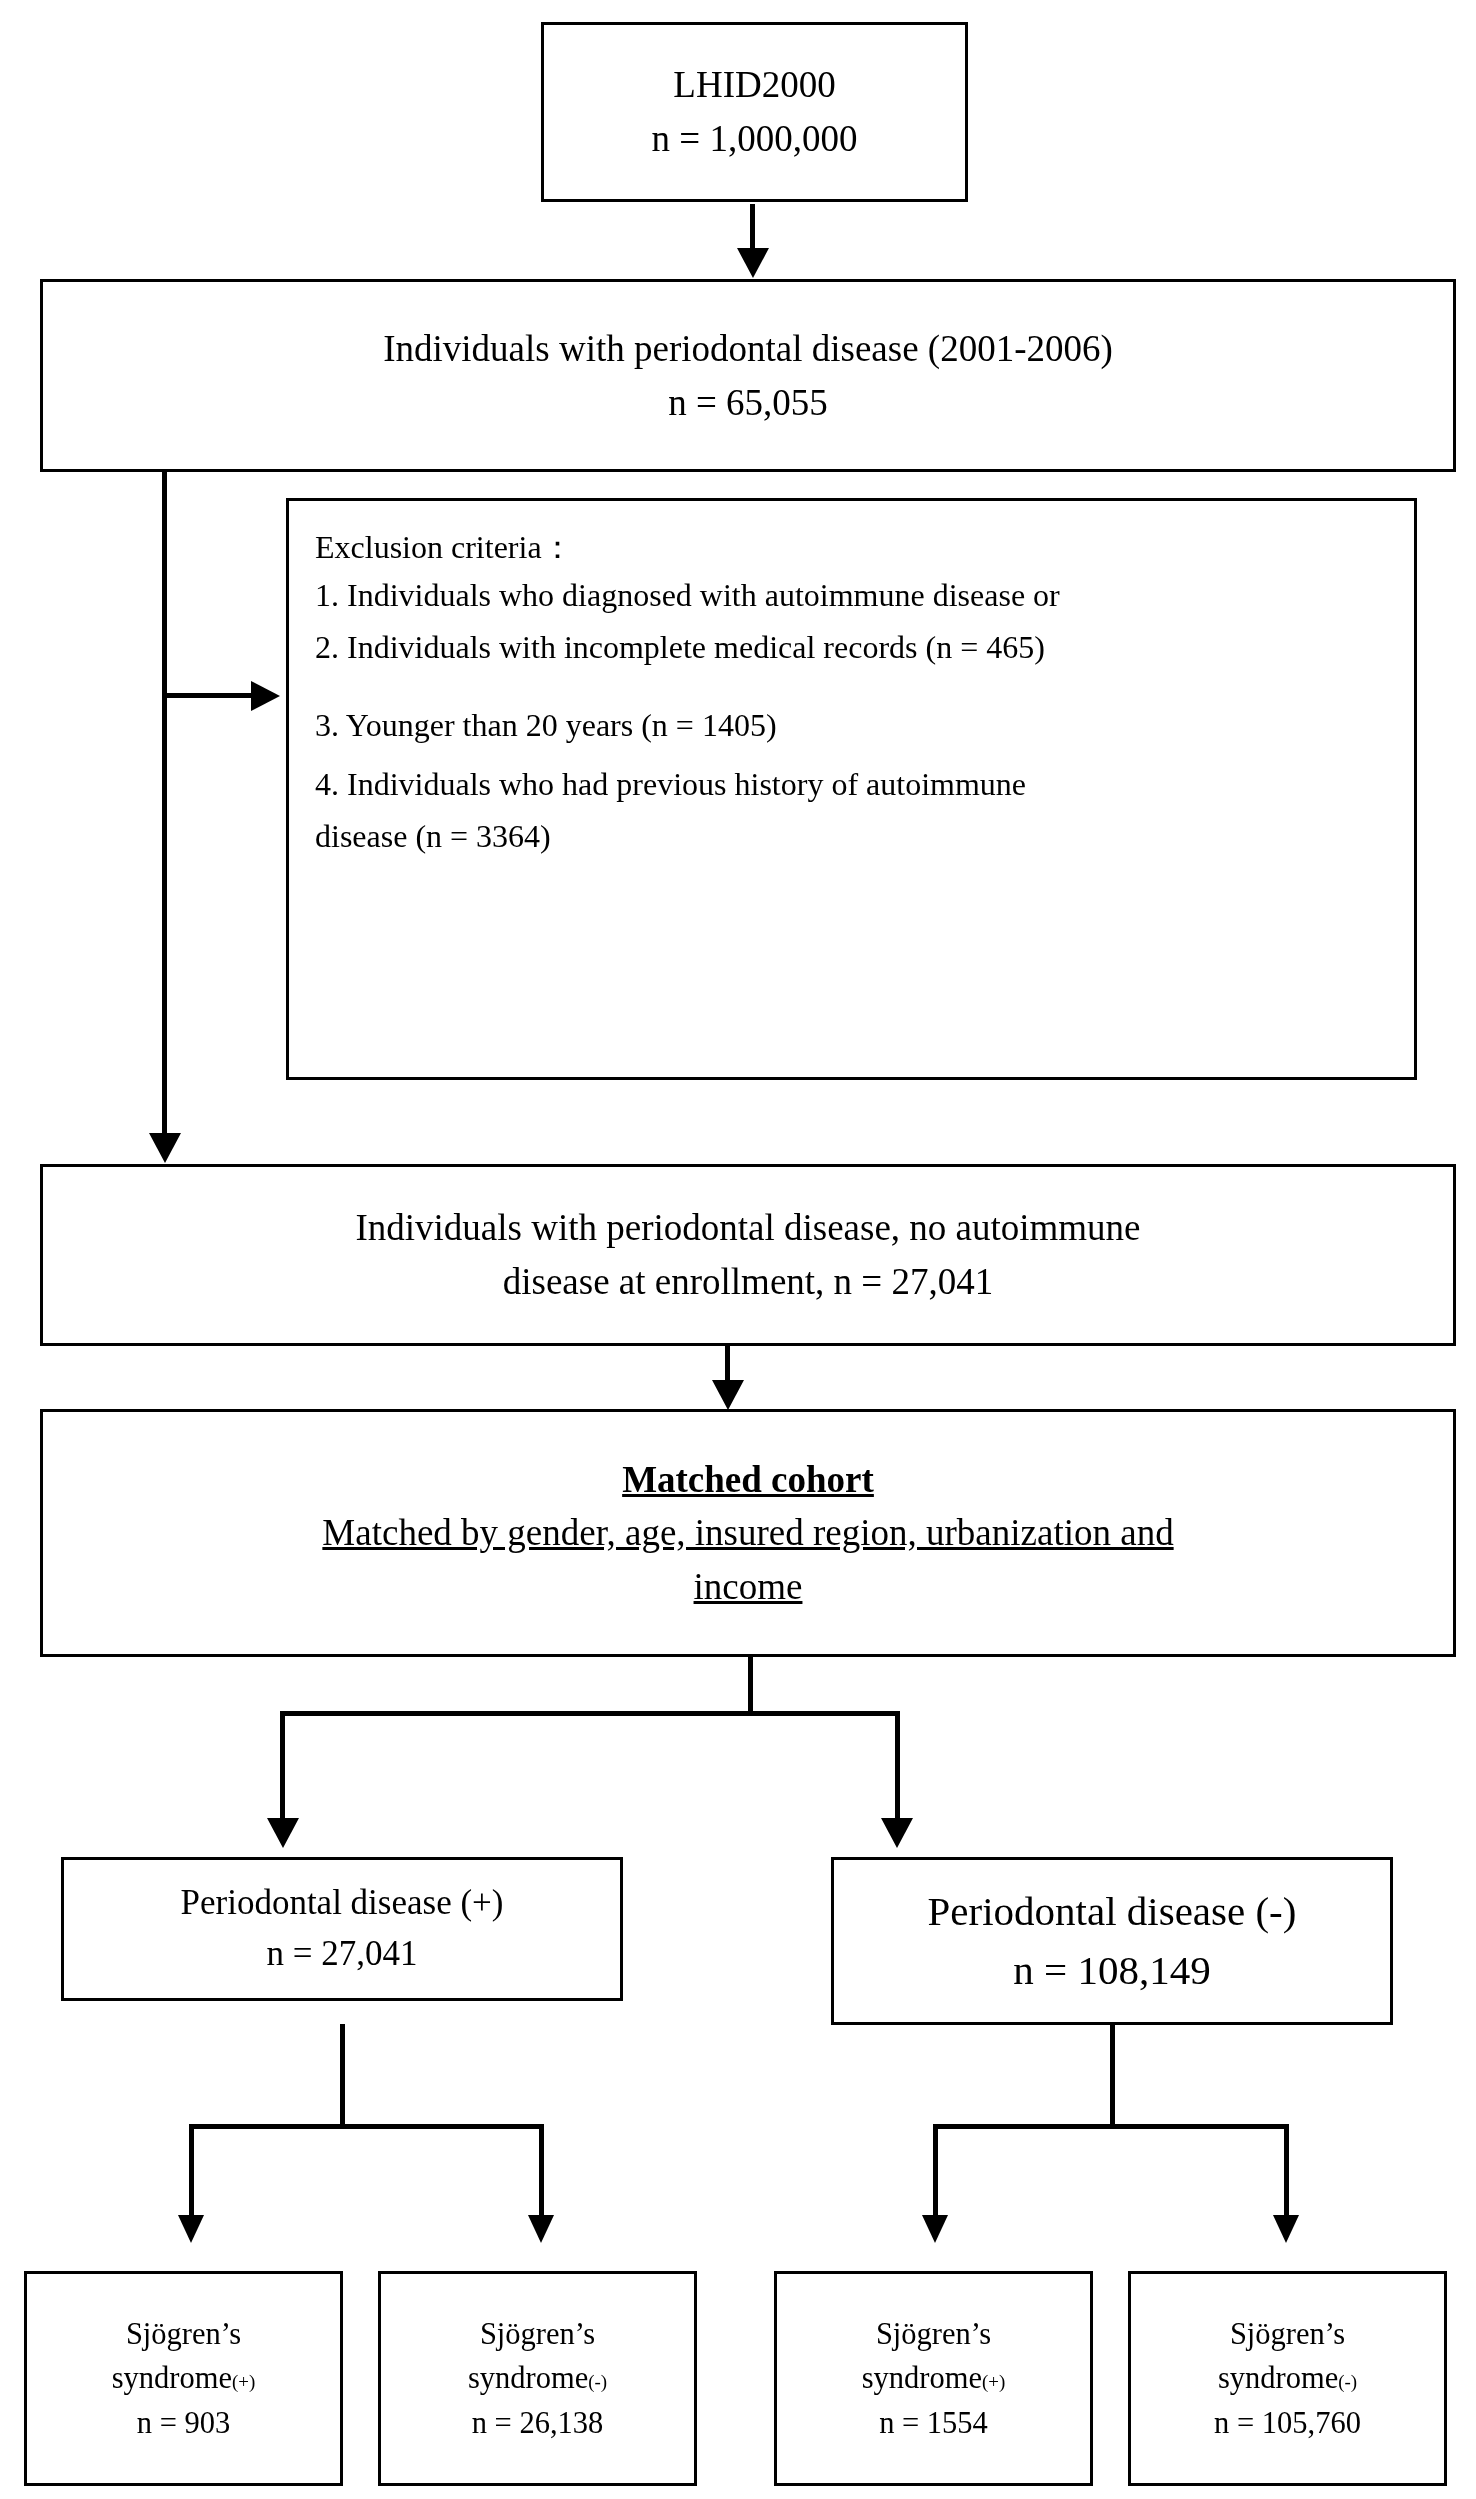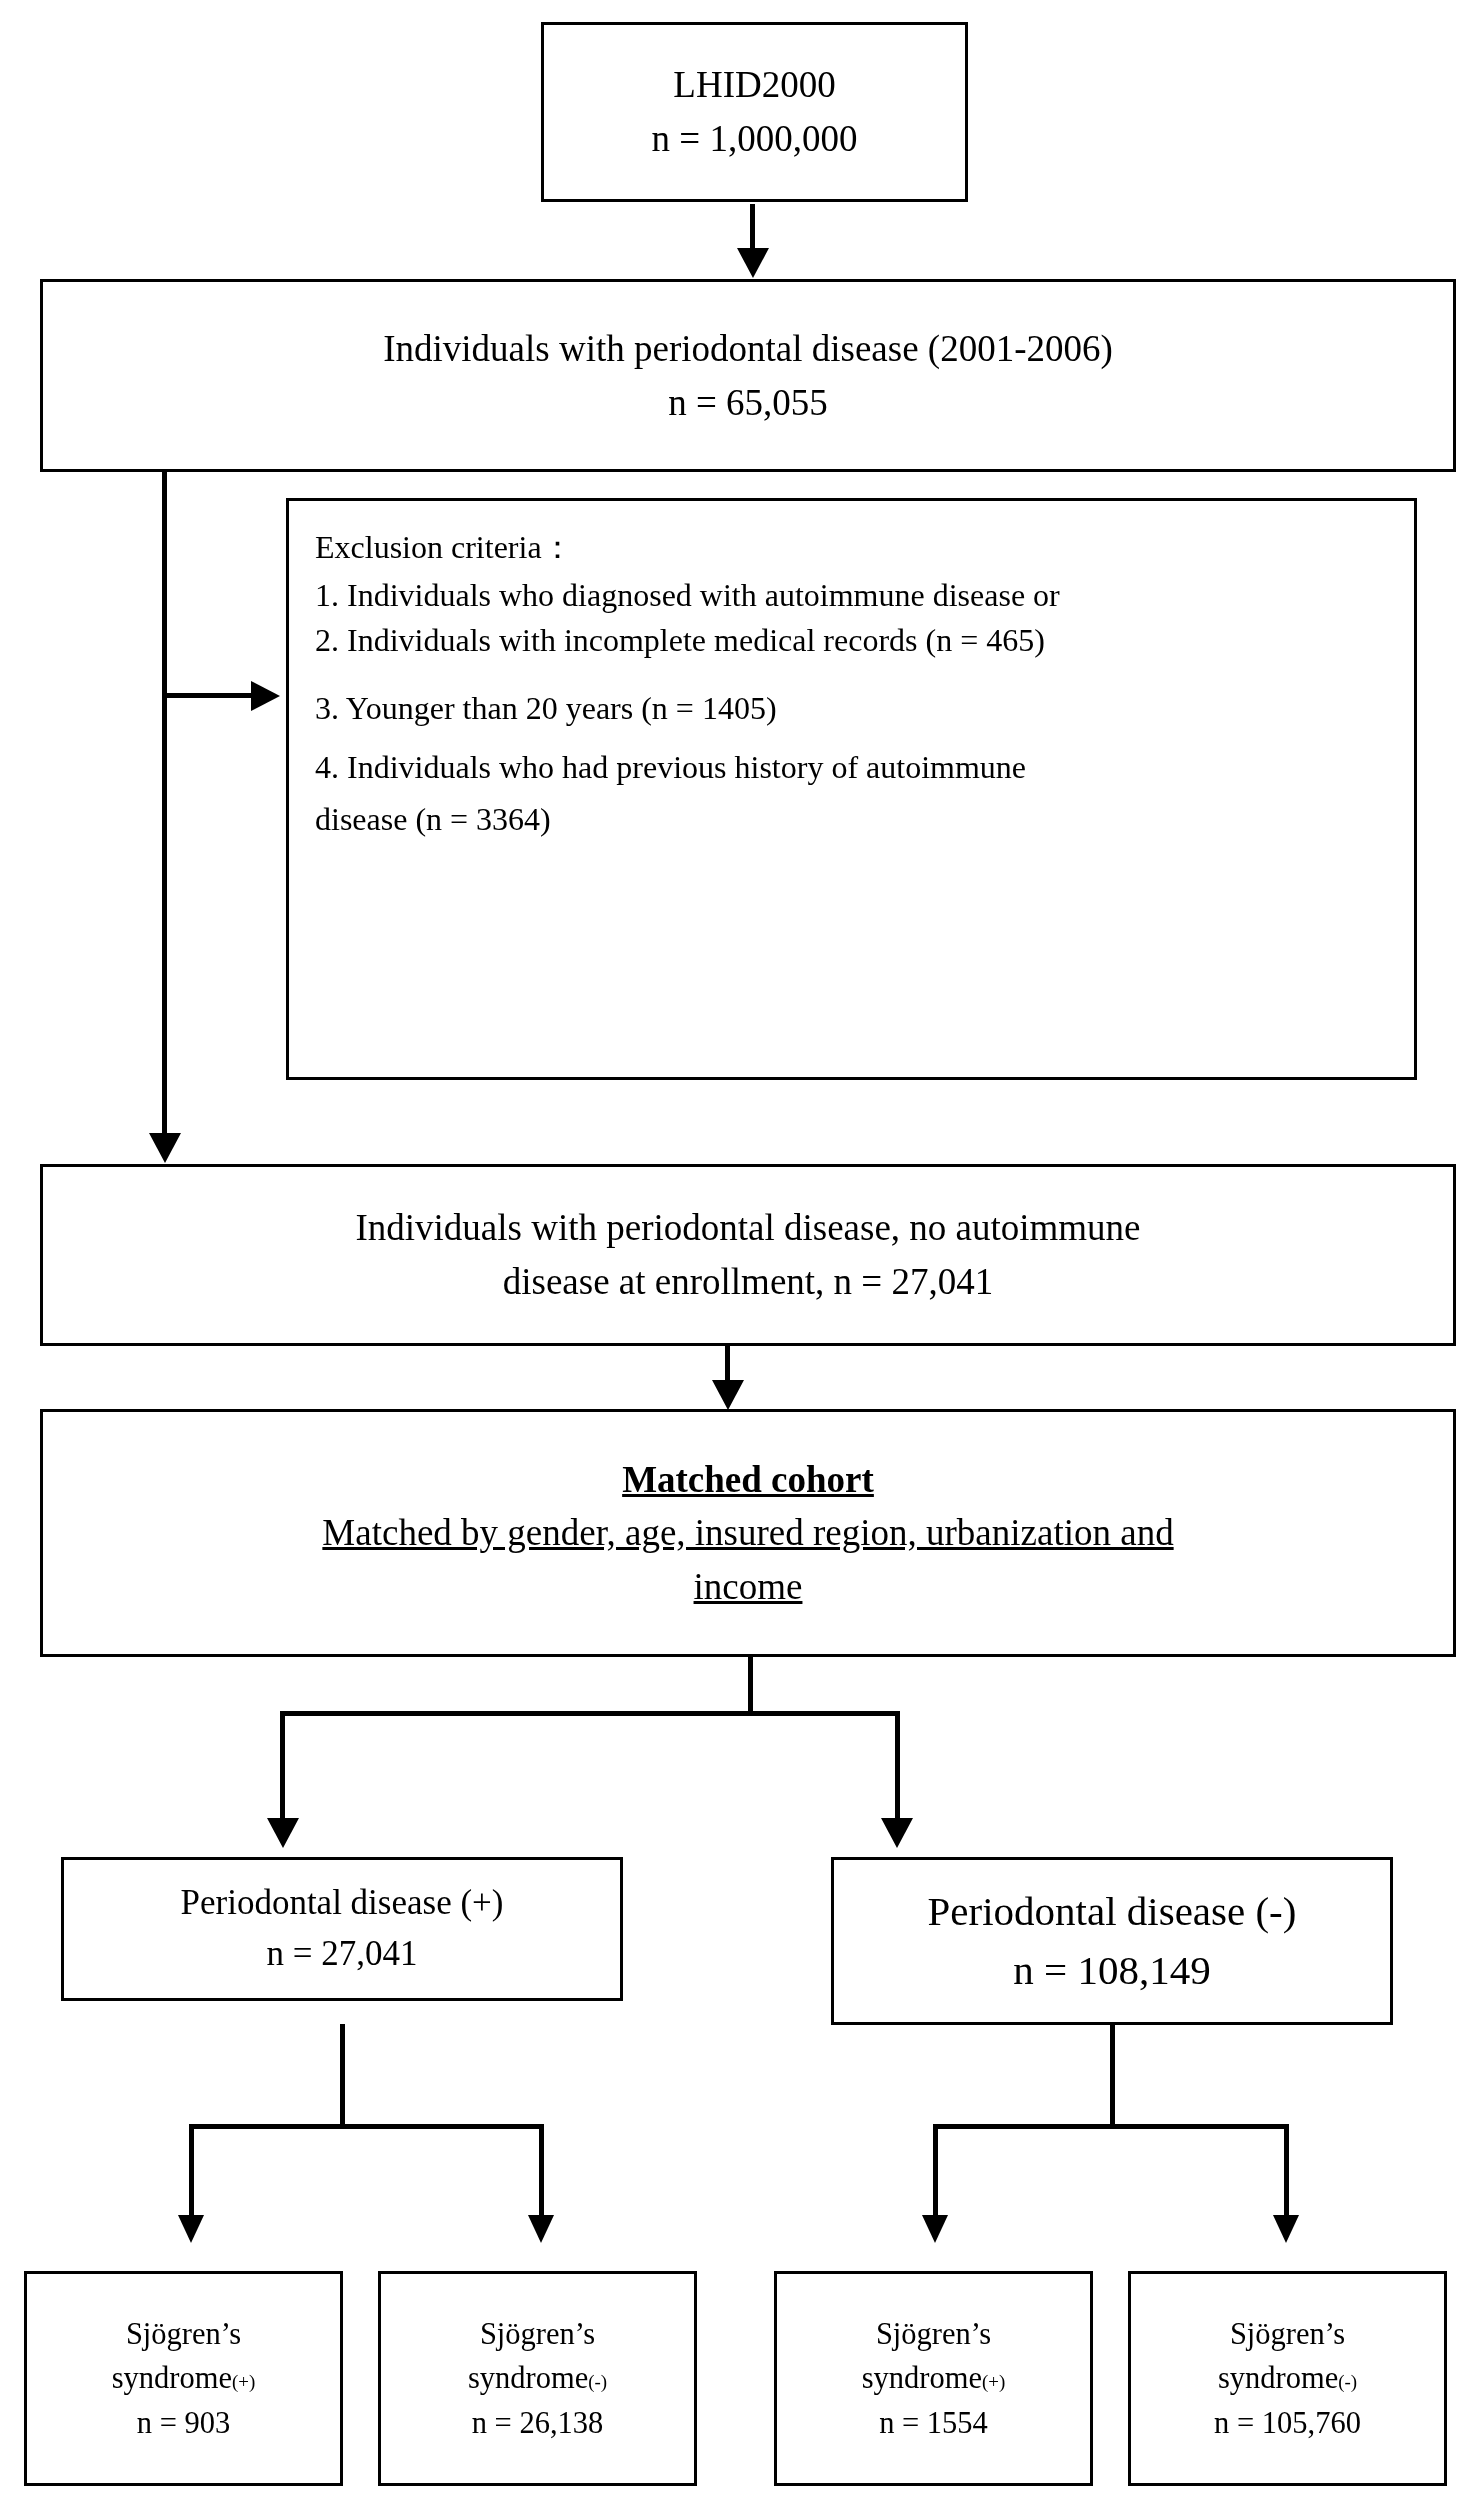--- a/index.html
+++ b/index.html
@@ -89,22 +89,22 @@
   </div>
 
   <div class="vline" style="left:162px;top:471px;height:666px;"></div>
   <div class="arrow-down" style="left:149px;top:1133px;"></div>
 
   <div class="hline" style="left:162px;top:693px;width:90px;"></div>
   <div class="arrow-right" style="left:251px;top:681px;"></div>
 
   <div class="box left-align" style="left:286px;top:498px;width:1131px;height:582px;font-size:32px;padding:26px 23.6px 0 26px;line-height:1.30;">
     <span class="line" style="margin-bottom:6px;">Exclusion criteria：</span>
-    <span class="line" style="margin-bottom:4px;">1. Individuals who diagnosed with autoimmune disease or</span>
-    <span class="line" style="margin-bottom:26px;">2. Individuals with incomplete medical records (n = 465)</span>
+    <span class="line" style="margin-bottom:11px;">1. Individuals who diagnosed with autoimmune disease or</span>
+    <span class="line" style="margin-bottom:36px;">2. Individuals with incomplete medical records (n = 465)</span>
     <span class="line" style="margin-bottom:18px;">3. Younger than 20 years (n = 1405)</span>
     <span class="line" style="margin-bottom:9.7px;">4. Individuals who had previous history of autoimmune</span>
     <span class="line">disease (n = 3364)</span>
   </div>
 
   <div class="box" style="left:40px;top:1164px;width:1416px;height:182px;font-size:37px;">
     <span class="line">Individuals with periodontal disease, no autoimmune</span>
     <span class="line">disease at enrollment, n = 27,041</span>
   </div>
 

